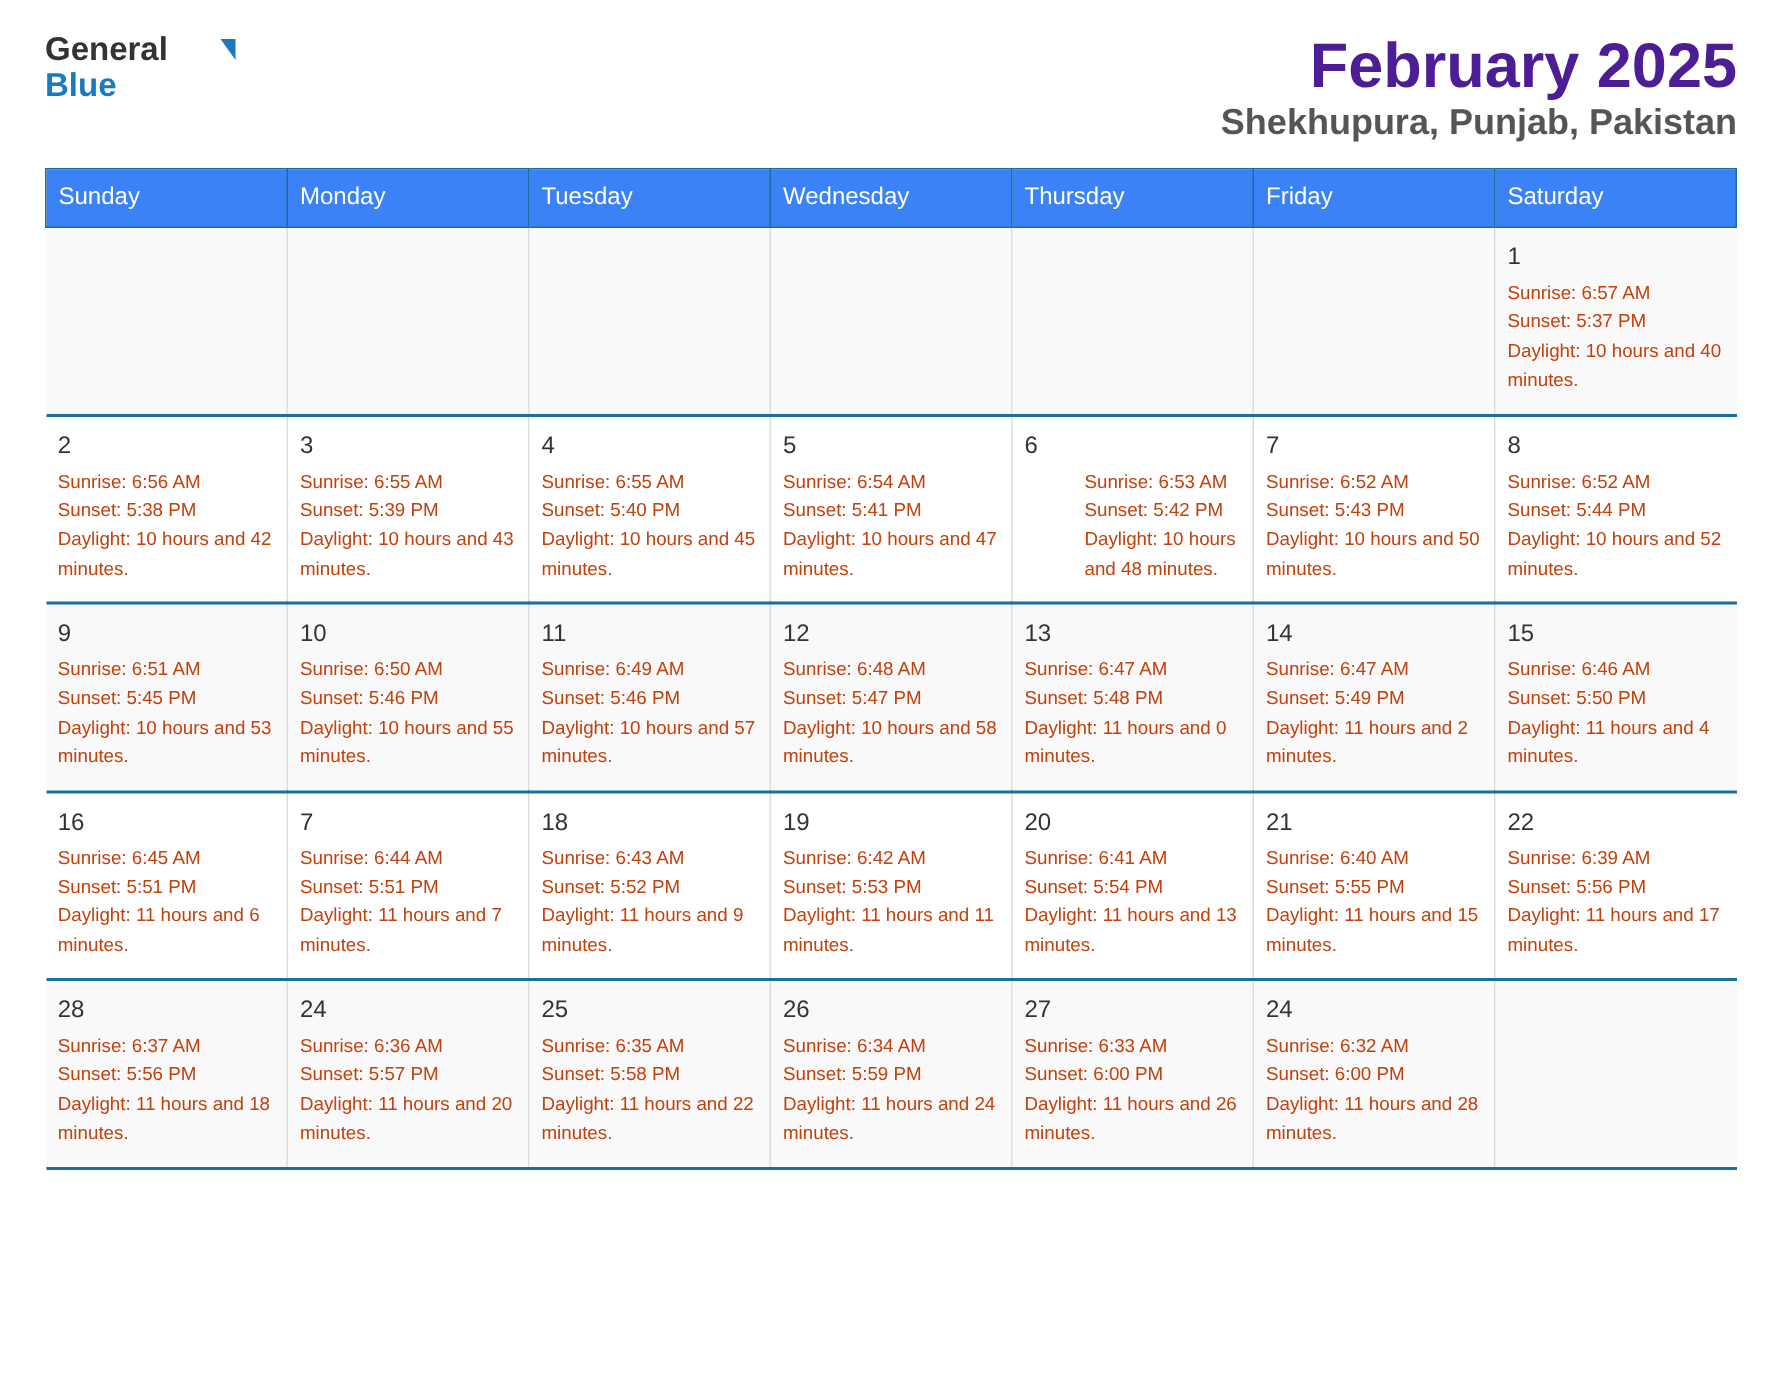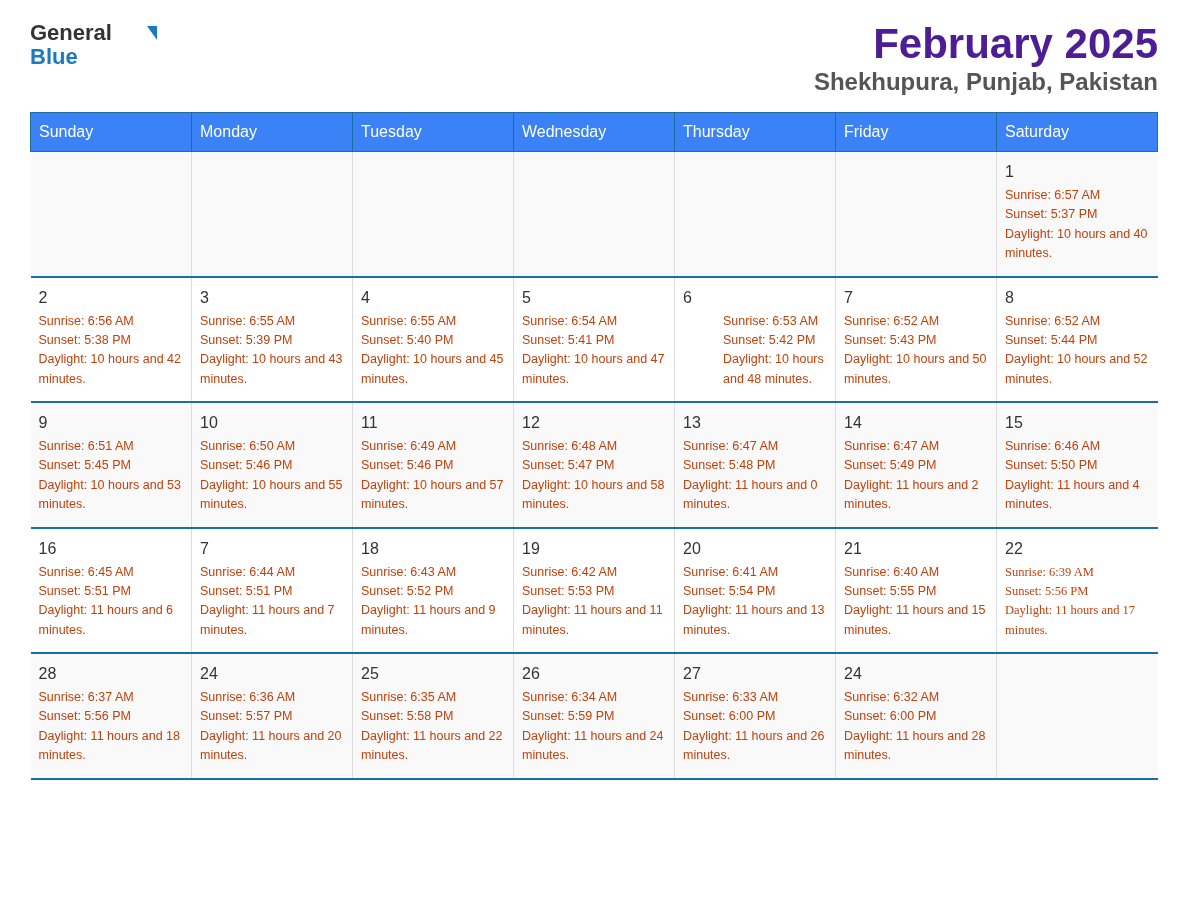--- a/index.html
+++ b/index.html
@@ -270,21 +270,21 @@
 Daylight: 11 hours and 13 minutes.</div>
         </td>
         <td>
           <span class="day-number">21</span>
           <div class="day-info" style="white-space: pre-line;">Sunrise: 6:40 AM
 Sunset: 5:55 PM
 Daylight: 11 hours and 15 minutes.</div>
         </td>
         <td>
           <span class="day-number">22</span>
-          <div class="day-info" style="white-space: pre-line; font-family: Liberation Serif, serif;">Sunrise: 6:39 AM
+          <div class="day-info" style="white-space: pre-line;">Sunrise: 6:39 AM
 Sunset: 5:56 PM
 Daylight: 11 hours and 17 minutes.</div>
         </td>
       </tr>
       <tr>
         <td>
           <span class="day-number">28</span>
           <div class="day-info" style="white-space: pre-line;">Sunrise: 6:37 AM
 Sunset: 5:56 PM
 Daylight: 11 hours and 18 minutes.</div>

